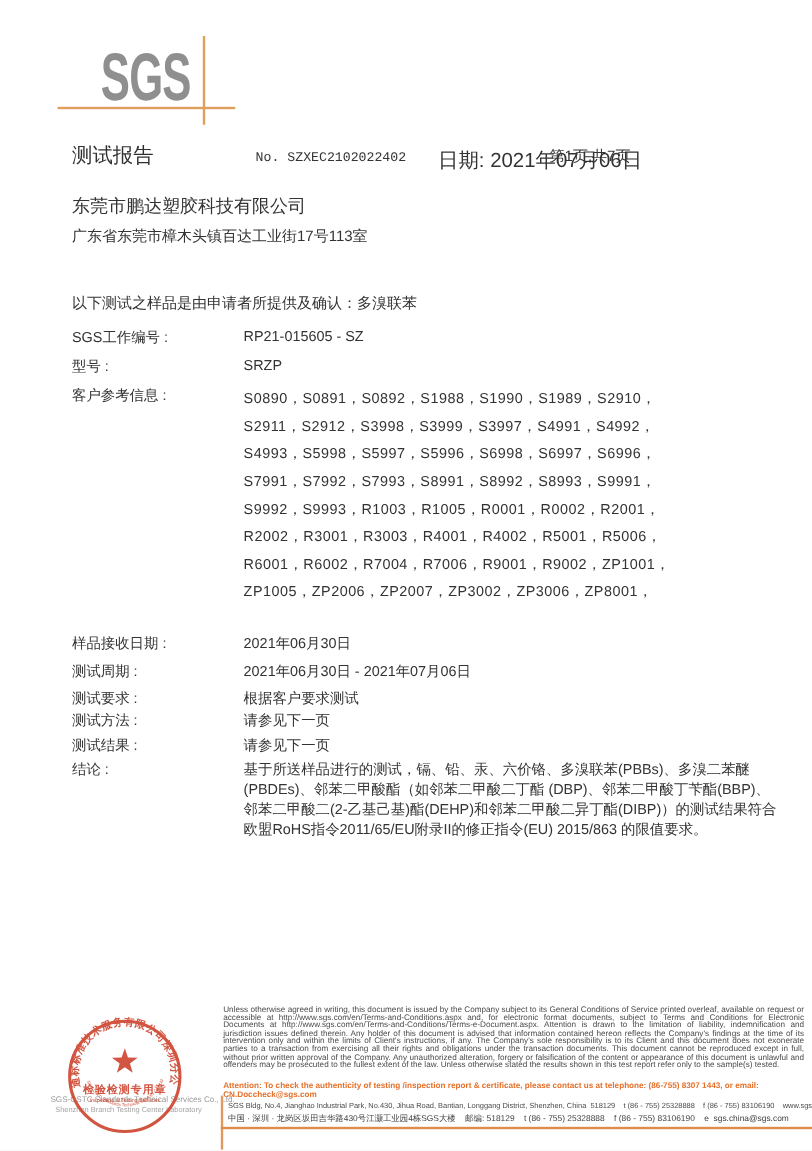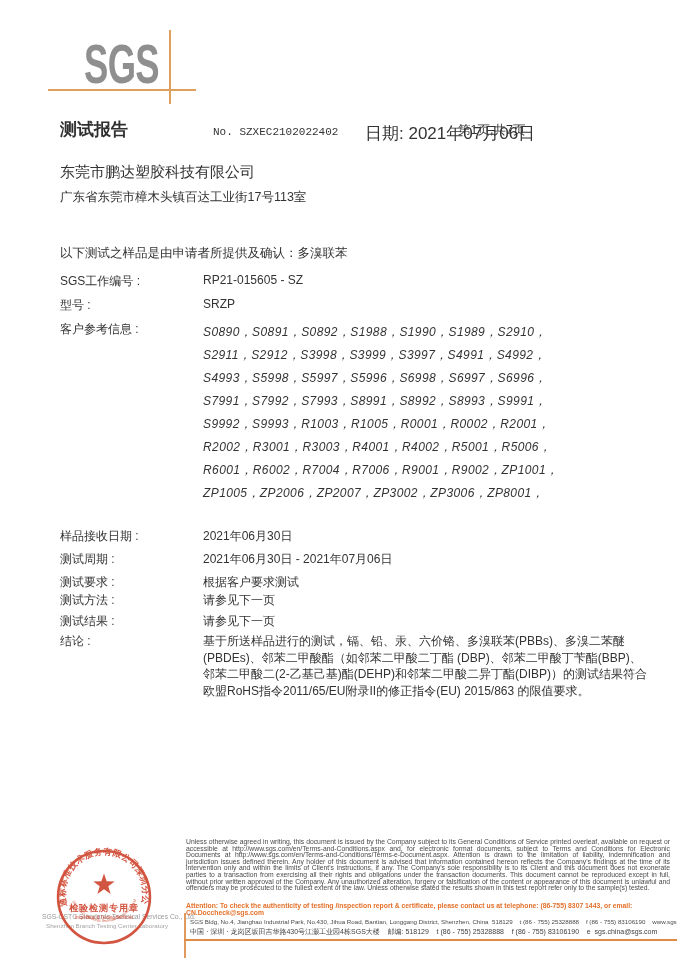--- a/index.html
+++ b/index.html
@@ -10,35 +10,35 @@
   }
   
   .logo-text{
     position:absolute;left:84px;top:36px;font-size:56px;font-weight:700;
     color:#8f8f8f;line-height:1;letter-spacing:-1px;
     transform:scaleX(.65);transform-origin:left top;
   }
   .logo-hline{position:absolute;left:48px;top:89px;width:148px;height:2px;background:#dfa05e;}
   .logo-vline{position:absolute;left:169px;top:30px;width:2px;height:74px;background:#dfa05e;}
   
-  .hdr-title{position:absolute;left:60px;top:118px;font-size:17px;font-weight:700;color:#2f2f2f;}
+  .hdr-title{position:absolute;left:60px;top:118px;font-size:17px;font-weight:400;color:#2f2f2f;}
   .hdr-no{position:absolute;left:213px;top:126px;font-size:11px;font-family:Liberation Mono, monospace;}
   .hdr-date{position:absolute;left:365px;top:122px;font-size:17px;}
   .hdr-pages{position:absolute;left:458px;top:122px;font-size:12.5px;}
   
   .co-name{position:absolute;left:60px;top:163px;font-size:15px;}
   .co-addr{position:absolute;left:60px;top:189px;font-size:12.5px;}
   .intro{position:absolute;left:60px;top:245px;font-size:12.5px;}
   
   .row{position:absolute;left:0;width:677px;font-size:12px;}
   .lbl{position:absolute;left:60px;top:0;width:140px;}
   .val{position:absolute;left:203px;top:0;width:457px;}
   .r0{top:273px}.r1{top:297px}.r2{top:321px}.r3{top:528px}.r4{top:551px}
   .r5{top:574px}.r6{top:592px}.r7{top:613px}.r8{top:633px}
-  .ref-line{line-height:23px;letter-spacing:.4px;font-style:italic;}
+  .ref-line{line-height:23px;letter-spacing:.4px;}
   .conclusion{width:450px;line-height:16.5px;}
   
   .legal{
     position:absolute;left:186px;top:839px;width:484px;
     font-size:6.8px;line-height:6.6px;color:#4a4a4a;text-align:justify;
   }
   .attention{
     position:absolute;left:186px;top:902px;width:490px;
     font-size:6.8px;line-height:7px;font-weight:700;color:#e4702a;
   }

